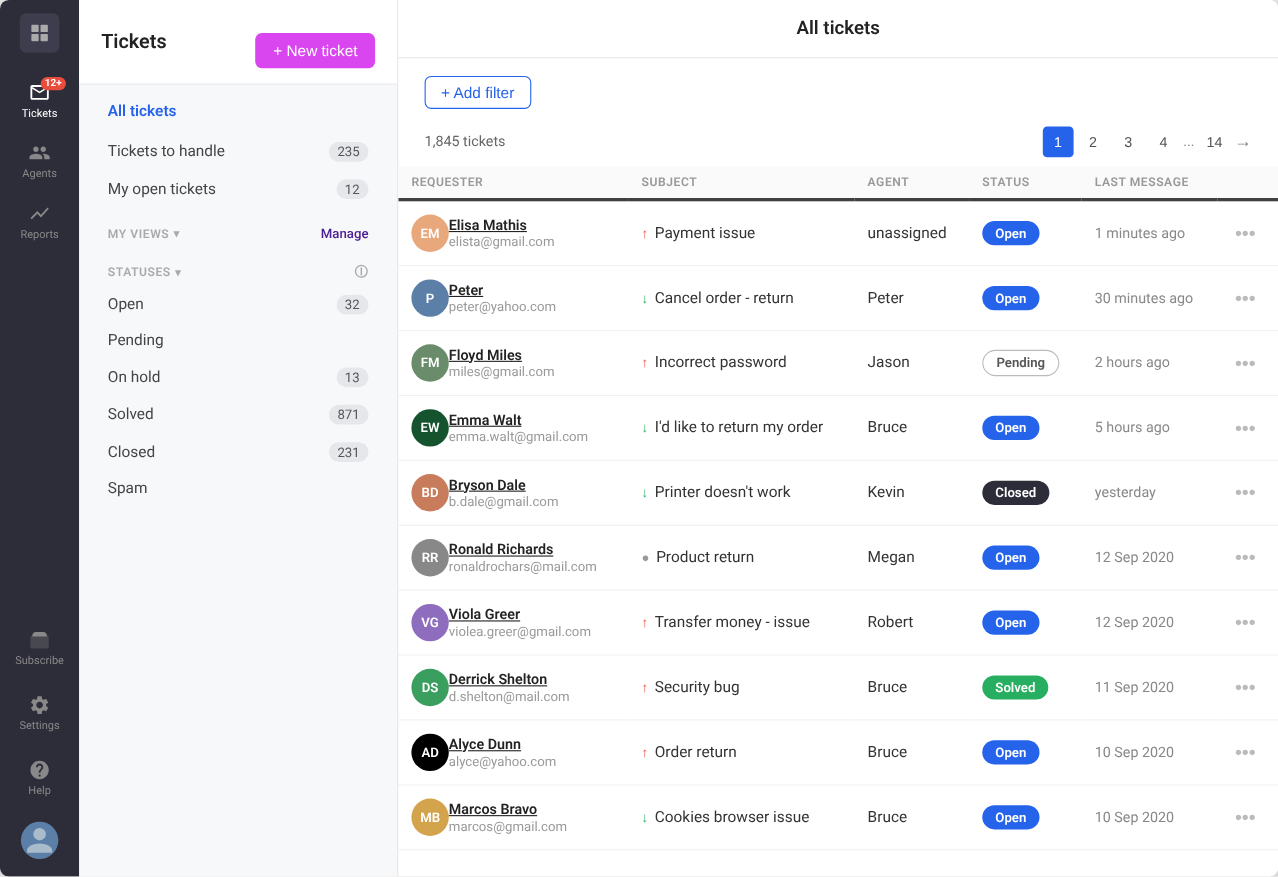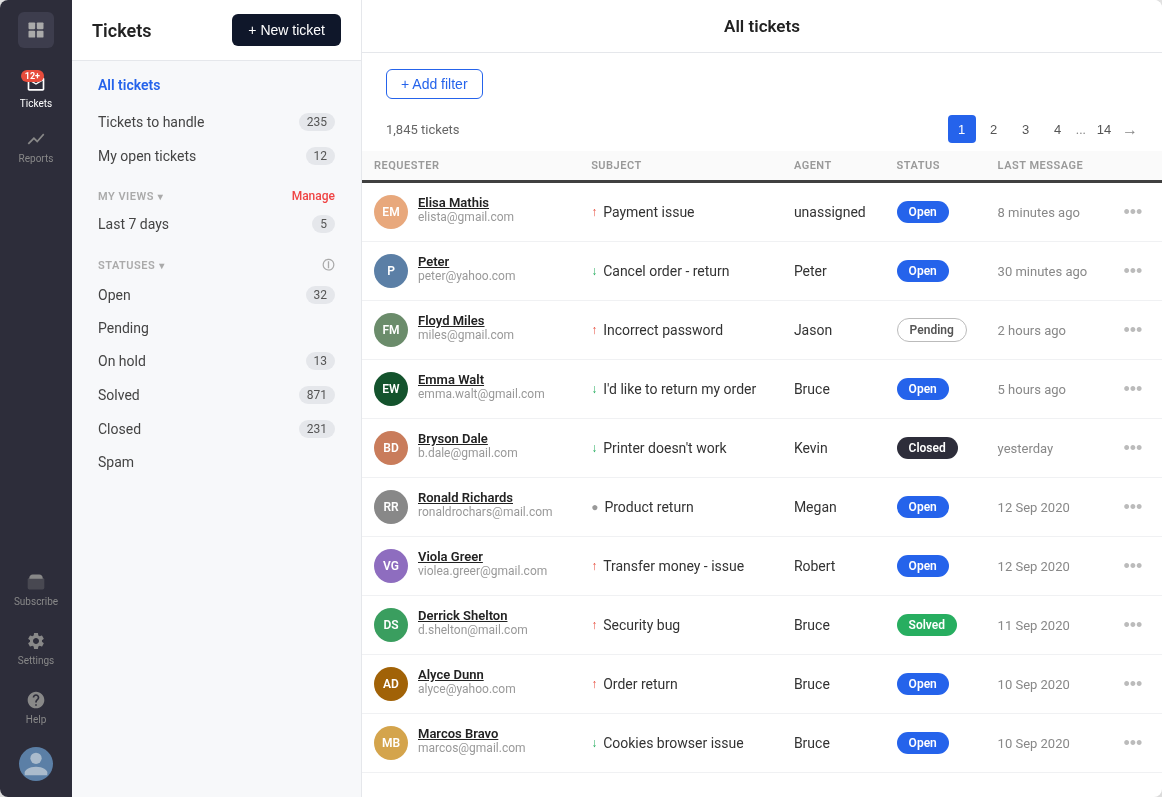--- a/index.html
+++ b/index.html
@@ -1,43 +1,43 @@
 <!DOCTYPE html>
 <html><head>
   <meta charset="utf-8">
   <style>
     * { box-sizing: border-box; margin: 0; padding: 0; }
     body { font-family: -apple-system, BlinkMacSystemFont, 'Segoe UI', Roboto, sans-serif; background: #e8e8e8; display: flex; justify-content: center; align-items: center; min-height: 100vh; }
     .app-container { width: 1162px; height: 797px; display: flex; background: #fff; border-radius: 8px; overflow: hidden; box-shadow: 0 4px 20px rgba(0,0,0,0.15); }
     
     
-    .left-nav { width: 72px; background: #2d2d3a; display: flex; flex-direction: column; align-items: center; padding: 12px 16px; flex-shrink: 0; }
+    .left-nav { width: 72px; background: #2d2d3a; display: flex; flex-direction: column; align-items: center; padding: 12px 0; flex-shrink: 0; }
     .nav-logo { width: 36px; height: 36px; background: #3d3d4d; border-radius: 6px; display: flex; align-items: center; justify-content: center; margin-bottom: 16px; }
     .nav-logo svg { width: 20px; height: 20px; fill: #aaa; }
     .nav-item { display: flex; flex-direction: column; align-items: center; padding: 10px 0; cursor: pointer; color: #888; font-size: 10px; gap: 4px; width: 100%; position: relative; }
     .nav-item.active { color: #fff; }
     .nav-item svg { width: 20px; height: 20px; }
     .nav-item .badge { position: absolute; top: 6px; right: 12px; background: #e74c3c; color: #fff; font-size: 9px; border-radius: 8px; padding: 1px 4px; font-weight: bold; }
     .nav-bottom { margin-top: auto; display: flex; flex-direction: column; align-items: center; gap: 4px; }
     .nav-avatar { width: 34px; height: 34px; border-radius: 50%; background: #5b7fa6; display: flex; align-items: center; justify-content: center; overflow: hidden; }
 
     
     .sidebar { width: 290px; background: #f7f8fa; border-right: 1px solid #e5e7eb; display: flex; flex-direction: column; flex-shrink: 0; }
     .sidebar-header { display: flex; align-items: center; justify-content: space-between; padding: 14px 20px; border-bottom: 1px solid #e5e7eb; background: #fff; }
     .sidebar-title { font-size: 18px; font-weight: 600; color: #222; }
-    .new-ticket-btn { background: #0f172a; color: #fff; border: none; border-radius: 6px; padding: 8px 16px; font-size: 14px; font-weight: 500; cursor: pointer; }
+    .new-ticket-btn { background: #d946ef; color: #fff; border: none; border-radius: 6px; padding: 8px 16px; font-size: 14px; font-weight: 500; cursor: pointer; margin-top: 16px; }
     .search-box { margin: 14px 16px; position: relative; }
     .search-box input { width: 100%; padding: 9px 12px 9px 36px; border: 1px solid #e5e7eb; border-radius: 6px; font-size: 14px; background: #fff; color: #555; outline: none; }
     .search-icon { position: absolute; left: 10px; top: 50%; transform: translateY(-50%); color: #aaa; }
     .sidebar-nav { padding: 8px 16px; flex: 1; overflow-y: auto; }
     .sidebar-section-link { display: block; padding: 8px 10px; font-size: 14px; font-weight: 600; color: #2563eb; border-radius: 5px; cursor: pointer; margin-bottom: 4px; }
     .sidebar-item { display: flex; align-items: center; justify-content: space-between; padding: 8px 10px; font-size: 14px; color: #444; border-radius: 5px; cursor: pointer; gap: 47px; }
     .sidebar-item .count { background: #e5e7eb; color: #555; font-size: 12px; border-radius: 10px; padding: 2px 8px; }
     .sidebar-section-label { display: flex; align-items: center; gap: 4px; font-size: 11px; font-weight: 600; color: #aaa; text-transform: uppercase; letter-spacing: 0.5px; padding: 10px 10px 4px; margin-top: 6px; }
-    .sidebar-section-label span.manage { font-size: 12px; color: #ef4444; font-weight: 500; text-transform: none; margin-left: auto; letter-spacing: 0; }
+    .sidebar-section-label span.manage { font-size: 12px; color: #4c1d95; font-weight: 500; text-transform: none; margin-left: auto; letter-spacing: 0; }
     .chevron-icon { font-size: 10px; color: #aaa; }
     .info-icon { font-size: 12px; color: #aaa; margin-left: auto; }
 
     
     .main { flex: 1; display: flex; flex-direction: column; overflow: hidden; }
     .main-header { padding: 16px 24px; border-bottom: 1px solid #e5e7eb; background: #fff; display: flex; align-items: center; justify-content: center; }
     .main-title { font-size: 17px; font-weight: 600; color: #222; }
     .main-body { flex: 1; overflow-y: auto; padding: 0; }
     .filter-bar { padding: 16px 24px 12px; display: flex; align-items: flex-end; justify-content: space-between; }
     .add-filter-btn { border: 1.5px solid #2563eb; color: #2563eb; background: transparent; border-radius: 6px; padding: 6px 14px; font-size: 14px; cursor: pointer; display: flex; align-items: center; gap: 6px; }
@@ -46,21 +46,21 @@
     .page-btn { width: 28px; height: 28px; display: flex; align-items: center; justify-content: center; border-radius: 4px; font-size: 13px; cursor: pointer; color: #555; border: none; background: transparent; }
     .page-btn.active { background: #2563eb; color: #fff; }
     .page-dots { font-size: 13px; color: #888; }
     .page-arrow { font-size: 16px; color: #888; cursor: pointer; }
     .count-page-row { display: flex; align-items: center; justify-content: space-between; padding: 4px 24px 8px; }
 
     
     .ticket-table { width: 100%; border-collapse: collapse; }
     .ticket-table th { font-size: 11px; font-weight: 600; color: #999; text-transform: uppercase; letter-spacing: 0.5px; padding: 8px 12px; text-align: left; border-bottom: 3px solid #404040; background: #fafafa; }
     .ticket-table td { padding: 12px 12px; border-bottom: 1px solid #f0f1f3; vertical-align: middle; }
-    .requester-cell { display: flex; align-items: flex-start; gap: 10px; }
+    .requester-cell { display: flex; align-items: center; }
     .requester-avatar { width: 34px; height: 34px; border-radius: 50%; flex-shrink: 0; background: #ddd; overflow: hidden; display: flex; align-items: center; justify-content: center; font-size: 12px; font-weight: 600; color: #fff; }
     .requester-name { font-size: 13px; font-weight: 600; color: #222; text-decoration: underline; }
     .requester-email { font-size: 12px; color: #999; }
     .subject-cell { display: flex; align-items: center; gap: 6px; font-size: 14px; color: #333; }
     .priority-icon { font-size: 12px; }
     .priority-high { color: #e74c3c; }
     .priority-low { color: #27ae60; }
     .priority-neutral { color: #999; }
     .agent-cell { font-size: 14px; color: #333; }
     .status-badge { border-radius: 20px; padding: 4px 12px; font-size: 12px; font-weight: 600; display: inline-block; }
@@ -91,20 +91,26 @@
     </div>
 
     <div class="nav-item active" style="position:relative;">
       <div class="badge">12+</div>
       <svg viewBox="0 0 24 24" fill="currentColor">
           <path d="M20 4H4c-1.1 0-2 .9-2 2v12c0 1.1.9 2 2 2h16c1.1 0 2-.9 2-2V6c0-1.1-.9-2-2-2zm0 14H4V8l8 5 8-5v10zm-8-7L4 6h16l-8 5z"></path>
         </svg>
       <span class="nav-item-label">Tickets</span>
     </div>
 
+    <div class="nav-item">
+      <svg viewBox="0 0 24 24" fill="currentColor">
+          <path d="M16 11c1.66 0 2.99-1.34 2.99-3S17.66 5 16 5c-1.66 0-3 1.34-3 3s1.34 3 3 3zm-8 0c1.66 0 2.99-1.34 2.99-3S9.66 5 8 5C6.34 5 5 6.34 5 8s1.34 3 3 3zm0 2c-2.33 0-7 1.17-7 3.5V19h14v-2.5c0-2.33-4.67-3.5-7-3.5zm8 0c-.29 0-.62.02-.97.05 1.16.84 1.97 1.97 1.97 3.45V19h6v-2.5c0-2.33-4.67-3.5-7-3.5z"></path>
+        </svg>
+      <span class="nav-item-label">Agents</span>
+    </div>
 
     <div class="nav-item">
       <svg viewBox="0 0 24 24" fill="currentColor">
           <path d="M3.5 18.49l6-6.01 4 4L22 6.92l-1.41-1.41-7.09 7.97-4-4L2 16.99l1.5 1.5z"></path>
         </svg>
       <span class="nav-item-label">Reports</span>
     </div>
 
     <div class="nav-bottom">
       <div class="nav-item">
@@ -151,24 +157,20 @@
       </div>
       <div class="sidebar-item">
         <span>My open tickets</span>
         <span class="count">12</span>
       </div>
 
       <div class="sidebar-section-label">
         <span>MY VIEWS</span>
         <span class="chevron-icon">▾</span>
         <span class="manage">Manage</span>
-      </div>
-      <div class="sidebar-item">
-        <span>Last 7 days</span>
-        <span class="count">5</span>
       </div>
 
       <div class="sidebar-section-label">
         <span>STATUSES</span>
         <span class="chevron-icon">▾</span>
         <span class="info-icon">ⓘ</span>
       </div>
       <div class="sidebar-item">
         <span>Open</span>
         <span class="count">32</span>
@@ -240,21 +242,21 @@
     <td>
       <div class="subject-cell">
         <span class="priority-icon priority-high">↑</span>
         <span>Payment issue</span>
       </div>
     </td>
     <td class="agent-cell">unassigned</td>
     <td>
       <span class="status-badge status-open">Open</span>
     </td>
-    <td class="last-message-cell">8 minutes ago</td>
+    <td class="last-message-cell">1 minutes ago</td>
     <td>
       <button class="more-btn">•••</button>
     </td>
   </tr>
             <tr>
     <td>
       <div class="requester-cell">
         <div class="requester-avatar" style="background:#5b7fa6">P</div>
         <div>
           <div class="requester-name">Peter</div>
@@ -423,21 +425,21 @@
       <span class="status-badge status-solved">Solved</span>
     </td>
     <td class="last-message-cell">11 Sep 2020</td>
     <td>
       <button class="more-btn">•••</button>
     </td>
   </tr>
             <tr>
     <td>
       <div class="requester-cell">
-        <div class="requester-avatar" style="background:#a16207">AD</div>
+        <div class="requester-avatar" style="background:#000000">AD</div>
         <div>
           <div class="requester-name">Alyce Dunn</div>
           <div class="requester-email">alyce@yahoo.com</div>
         </div>
       </div>
     </td>
     <td>
       <div class="subject-cell">
         <span class="priority-icon priority-high">↑</span>
         <span>Order return</span>

